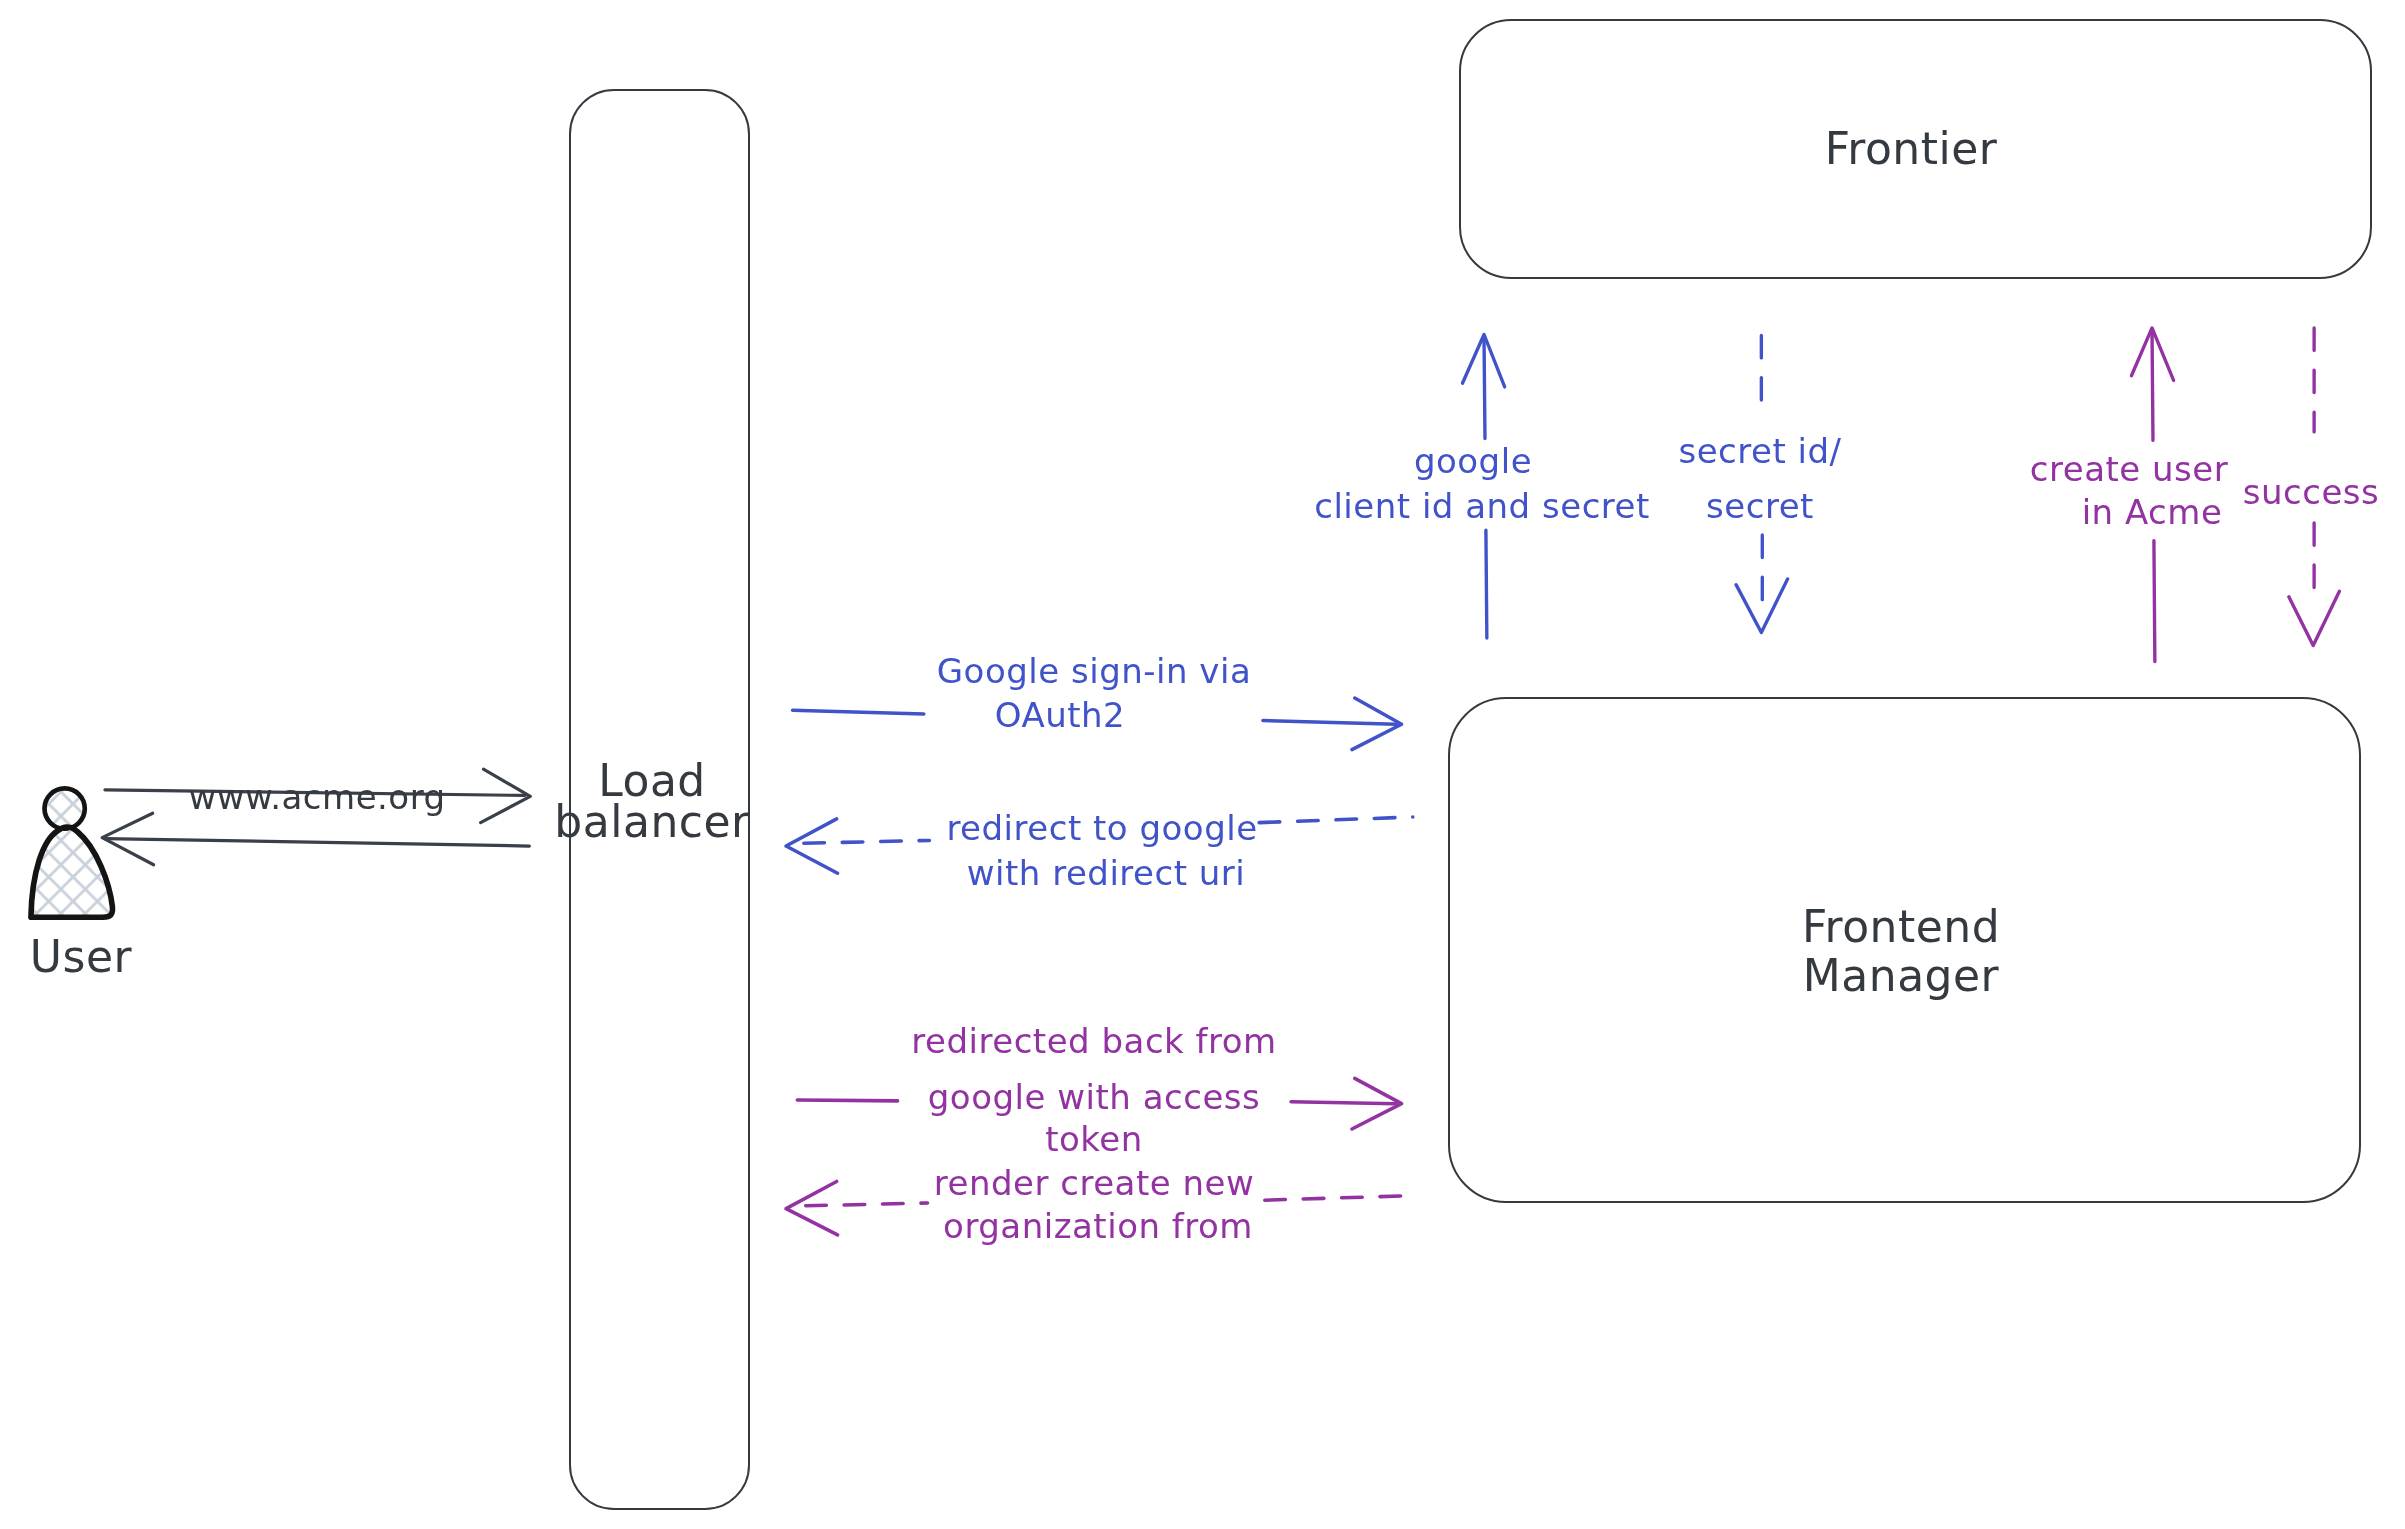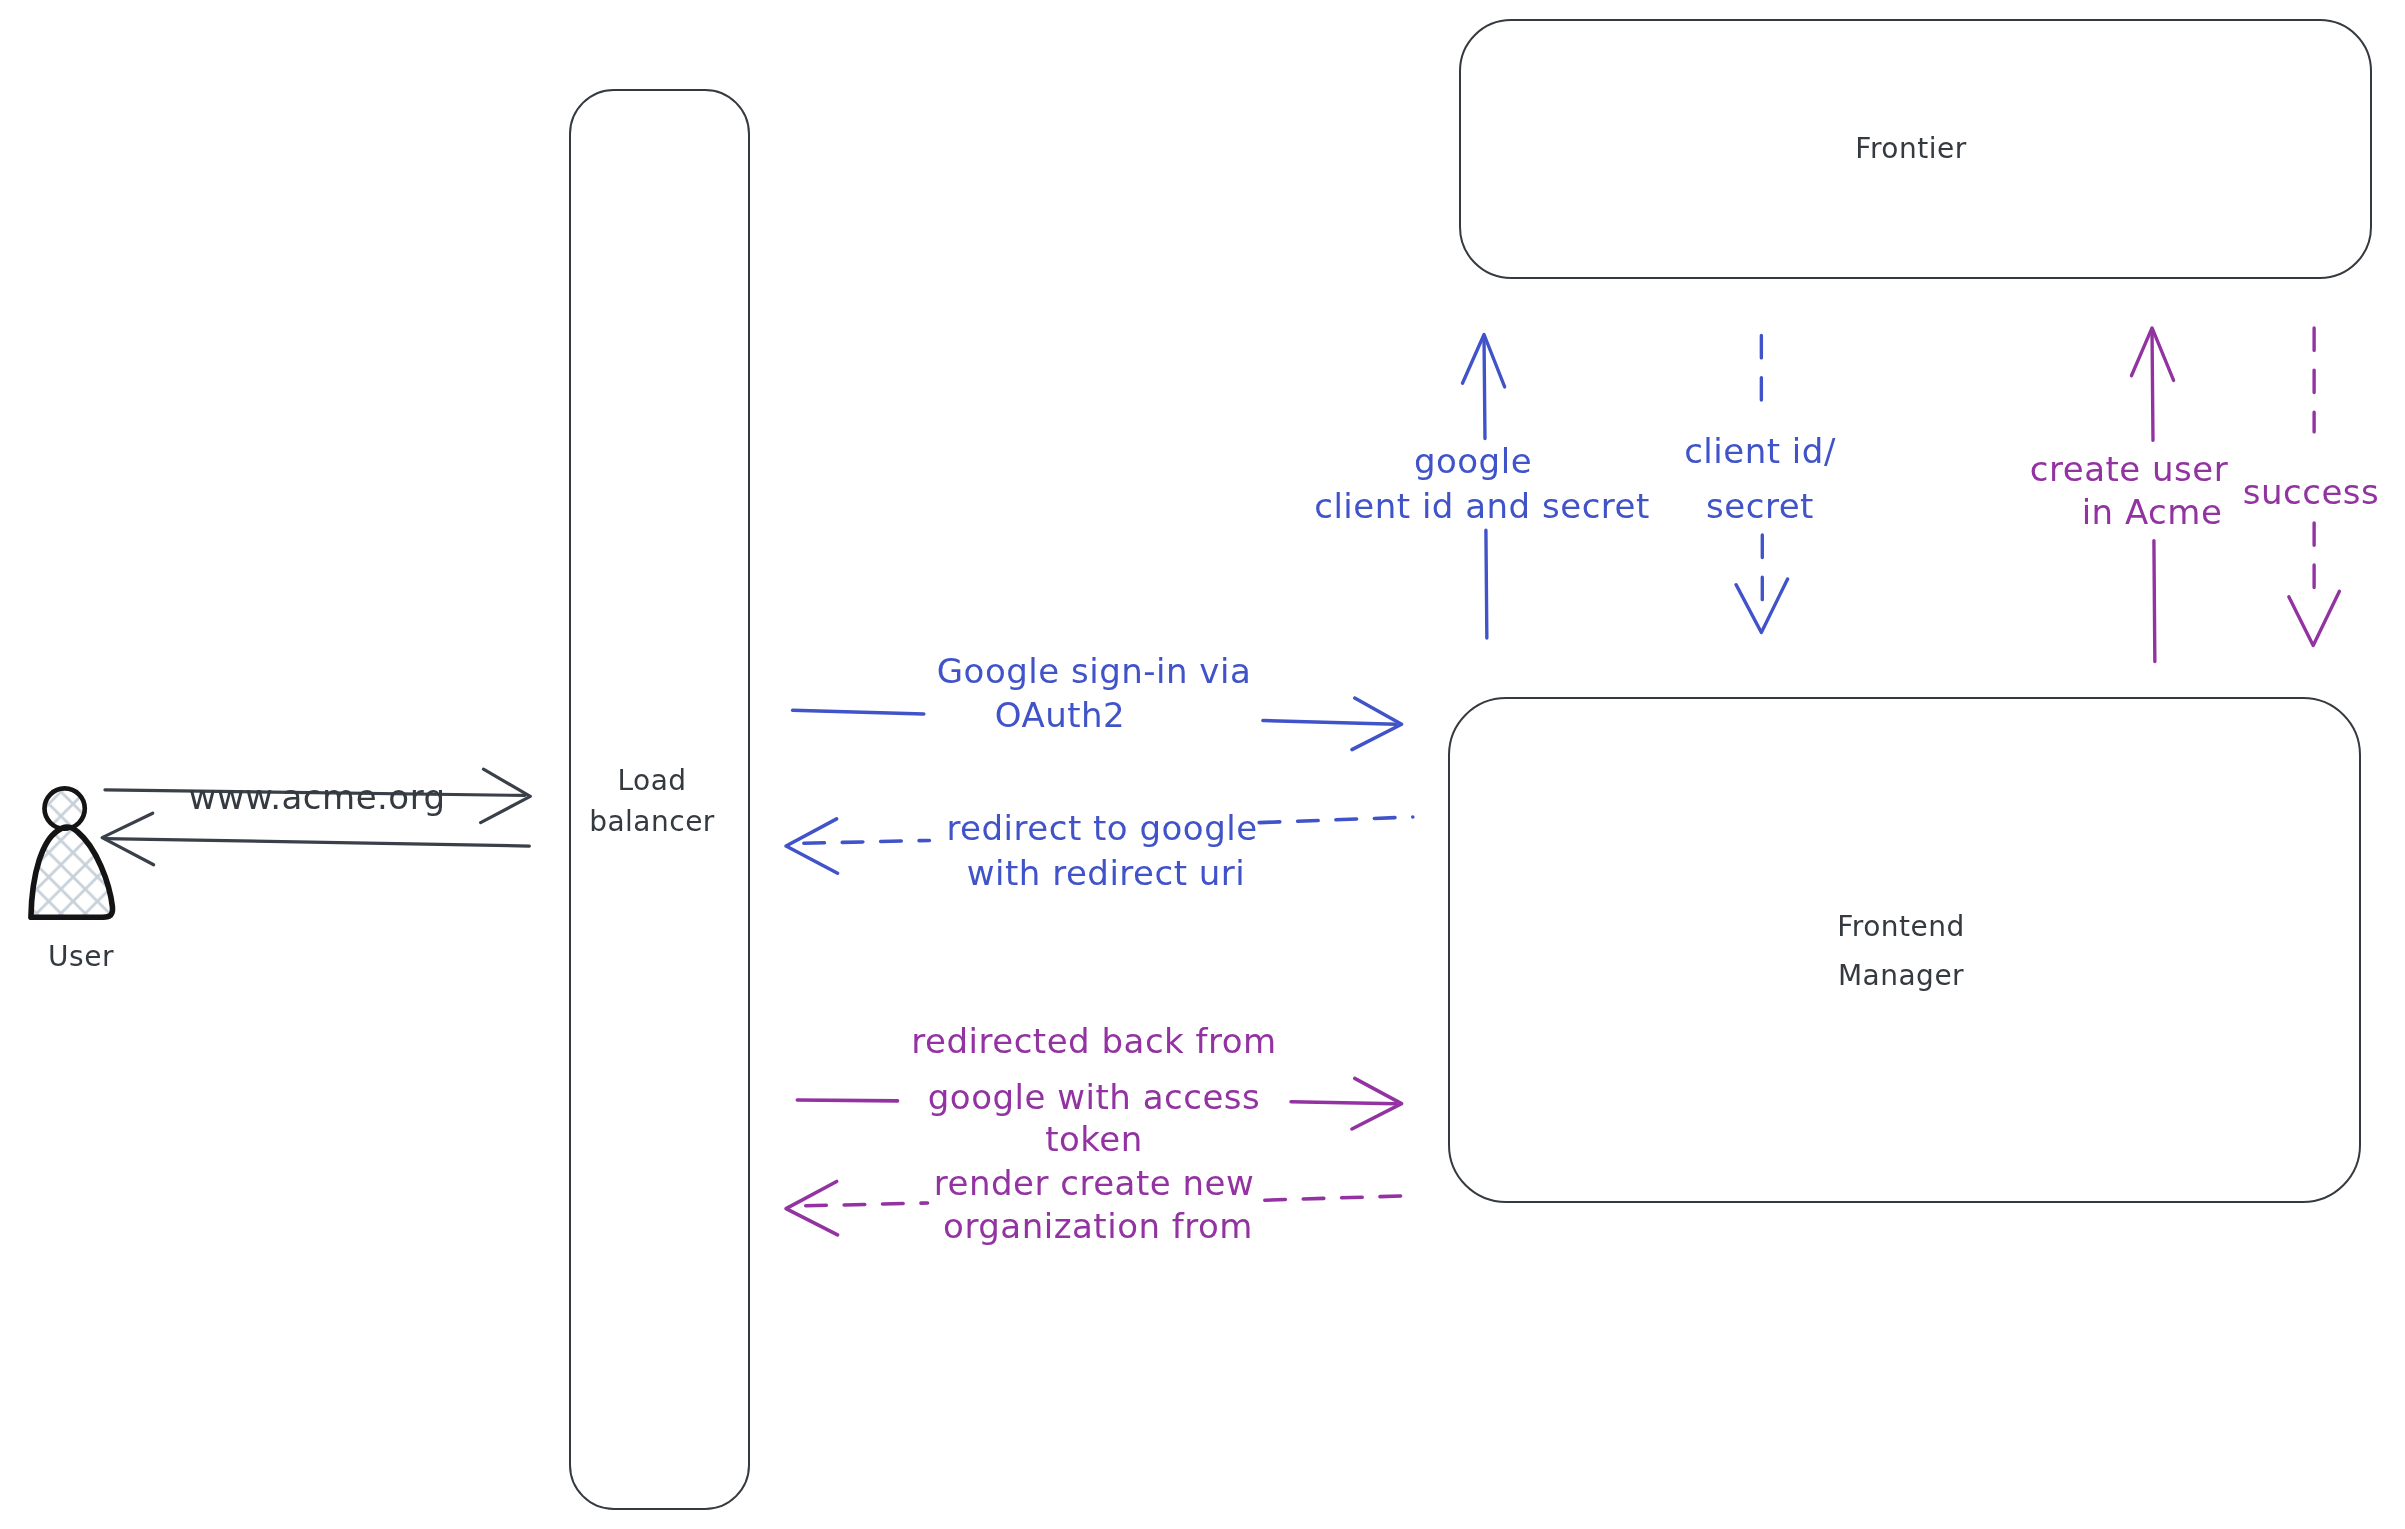--- a/index.html
+++ b/index.html
@@ -18,21 +18,21 @@
     box-sizing:border-box;
   }
   .lbl{
     position:absolute;
     transform:translate(-50%,-50%);
     white-space:nowrap;
     font-size:34px;
     letter-spacing:0.5px;
     color:#343a40;
   }
-  .lbl.big{font-size:28px;}
+  .lbl.big{font-size:44px;}
   .lbl.blue{color:#4053c9;}
   .lbl.purple{color:#9333a2;}
   .lbl.dark{color:#343a40;}
 </style>
 </head>
 <body>
 
 <div class="canvas">
 
   <svg class="layer" viewBox="0 0 2567 1633" fill="none" stroke-linecap="round" stroke-linejoin="round">
@@ -122,21 +122,21 @@
 
   <div class="lbl blue" style="left:1094px;top:671px;">Google sign-in via</div>
   <div class="lbl blue" style="left:1060px;top:715px;">OAuth2</div>
 
   <div class="lbl blue" style="left:1102px;top:828px;">redirect to google</div>
   <div class="lbl blue" style="left:1106px;top:873px;">with redirect uri</div>
 
   <div class="lbl blue" style="left:1473px;top:461px;">google</div>
   <div class="lbl blue" style="left:1482px;top:506px;">client id and secret</div>
 
-  <div class="lbl blue" style="left:1760px;top:451px;">client id/</div>
+  <div class="lbl blue" style="left:1760px;top:451px;">secret id/</div>
   <div class="lbl blue" style="left:1760px;top:506px;">secret</div>
 
   <div class="lbl purple" style="left:2129px;top:469px;">create user</div>
   <div class="lbl purple" style="left:2152px;top:512px;">in Acme</div>
 
   <div class="lbl purple" style="left:2311px;top:492px;">success</div>
 
   <div class="lbl purple" style="left:1094px;top:1010px;margin-top:31px;">redirected back from</div>
   <div class="lbl purple" style="left:1094px;top:1097px;">google with access</div>
   <div class="lbl purple" style="left:1094px;top:1139px;">token</div>

